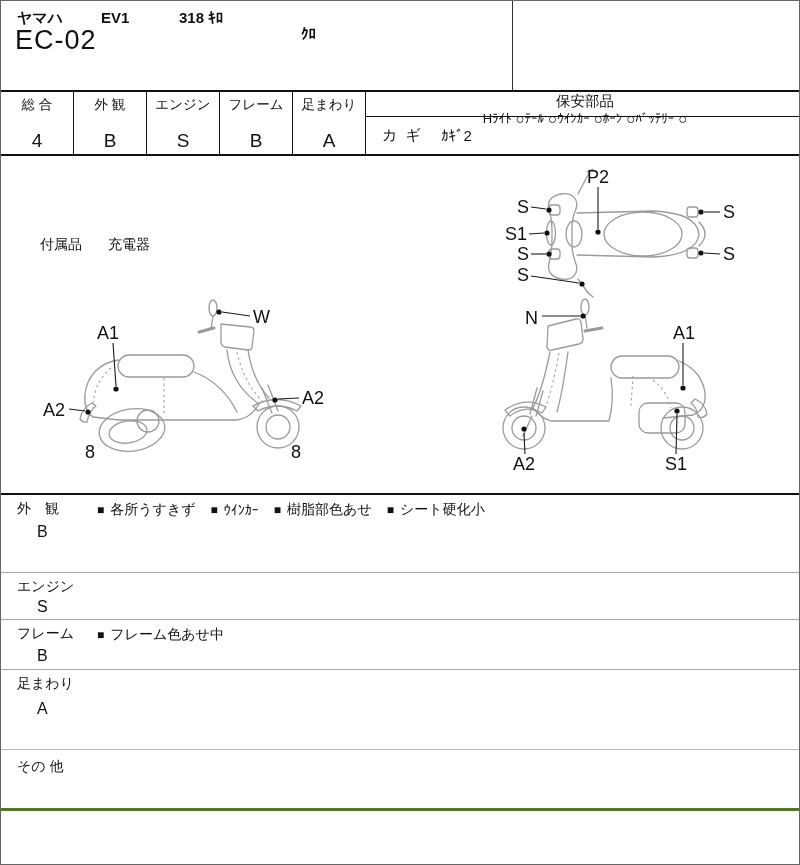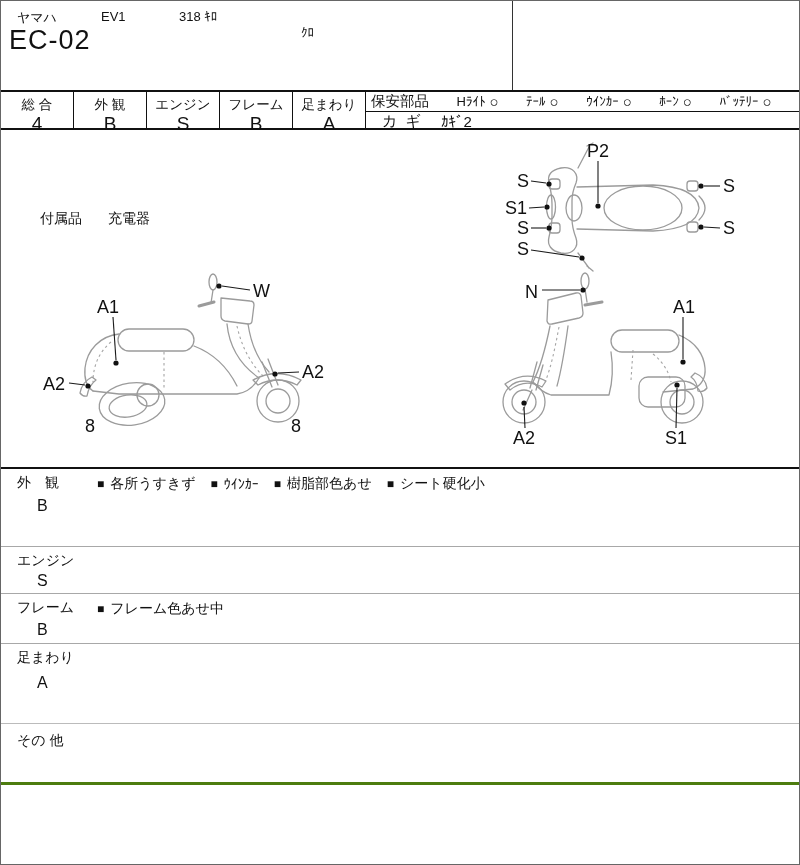--- a/index.html
+++ b/index.html
@@ -4,39 +4,39 @@
 <style>
   * { margin:0; padding:0; box-sizing:border-box; }
   html,body { background:#fff; }
   body { font-family:"Liberation Sans","DejaVu Sans",sans-serif; color:#111; }
   .sheet { position:relative; width:800px; height:865px; background:#fff;
            border:1px solid #666; overflow:hidden; }
 
   
   .header { position:relative; height:89px; }
   .hdr-divider { position:absolute; left:511px; top:0; width:1px; height:89px; background:#333; }
-  .hdr-item { position:absolute; font-size:13px; white-space:nowrap; }
+  .hdr-item { position:absolute; font-size:15px; white-space:nowrap;font-weight:bold; }
   .hdr-maker   { left:16px;  top:8px; }
   .hdr-code    { left:100px; top:8px; }
   .hdr-mileage { left:178px; top:8px; }
   .hdr-color   { left:300px; top:24px; }
-  .hdr-model { position:absolute; left:8px; top:24px; font-size:27px; font-weight:500; letter-spacing:1px; }
+  .hdr-model { position:absolute; left:14px; top:24px; font-size:27px; font-weight:500; letter-spacing:1px; }
   .hdr-right { position:absolute; left:520px; top:6px; width:270px; }
   .hdr-row { display:flex; align-items:center; height:27px; }
   .hdr-row .lbl { min-width:60px; font-size:14px; white-space:pre; }
   .hdr-row .val { margin-left:6px; font-size:15px; }
 
   
-  .grade-table { display:flex; height:40px; border-top:2px solid #111; border-bottom:2px solid #111; }
+  .grade-table { display:flex; height:66px; border-top:2px solid #111; border-bottom:2px solid #111; }
   .grade-cell { width:73px; border-right:1.5px solid #111; display:flex; flex-direction:column;
                 align-items:center; justify-content:space-between; padding:4px 0 2px; }
   .grade-cell .g-lbl { font-size:13.5px; white-space:pre; }
   .grade-cell .g-val { font-size:19px; line-height:1; padding-bottom:2px; }
   .safety-block { flex:1; display:flex; flex-direction:column; }
-  .safety-row { height:25px; border-bottom:1.5px solid #111; display:flex; align-items:center; padding-left:5px; }
+  .safety-row { height:25px; border-bottom:1.5px solid #111; display:flex; align-items:center; padding-left:5px;flex-direction:column; }
   .safety-title { font-size:14.5px; white-space:nowrap; }
   .safety-items { flex:1; display:flex; justify-content:space-evenly; align-items:center; }
   .safety-item { display:flex; align-items:center; gap:4px; }
   .safety-item .s-lbl { font-size:13px; white-space:nowrap; }
   .safety-item .s-status { font-size:15px; font-weight:bold; line-height:1; }
   .key-row { flex:1; display:flex; align-items:center; padding-left:16px; gap:18px; }
   .key-row .k-lbl { font-size:15px; white-space:pre; letter-spacing:2px; }
   .key-row .k-val { font-size:15px; }
 
   

